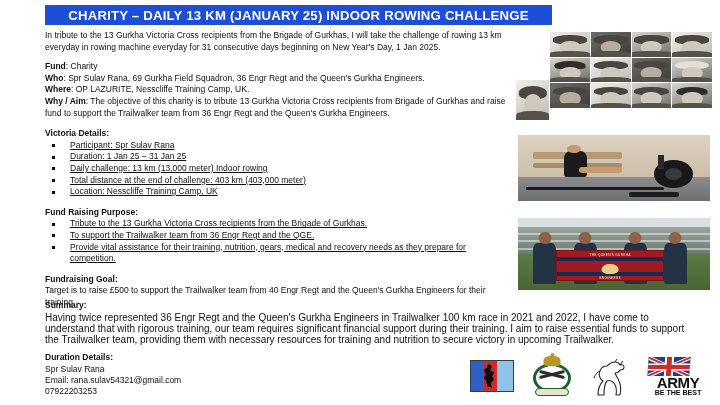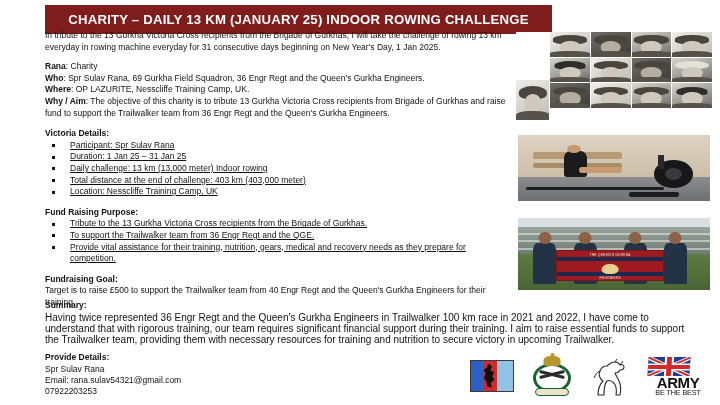--- a/index.html
+++ b/index.html
@@ -22,22 +22,22 @@
     height: 405px;
     background: #ffffff;
   }
 
   
   .title-bar {
     position: absolute;
     left: 45px;
     top: 5px;
     width: 507px;
-    height: 29px;
-    background: #7f1d1d;
+    height: 20px;
+    background: #1d4ed8;
     color: #ffffff;
     font-size: 13.2px;
     font-weight: bold;
     letter-spacing: 0.2px;
     display: flex;
     align-items: center;
     justify-content: center;
     white-space: nowrap;
   }
 
@@ -422,39 +422,39 @@
   #logo-army .word {
     position: absolute; left: 0; top: 18px; width: 72px;
     text-align: center;
     font-size: 15px; font-weight: bold; letter-spacing: -0.4px;
     color: #111111; line-height: 15px;
     font-family: "Liberation Sans", sans-serif;
   }
   #logo-army .tag {
     position: absolute; left: 0; top: 32px; width: 72px;
     text-align: center;
-    font-size: 7.2px; font-weight: normal; letter-spacing: -0.1px;
+    font-size: 7.2px; font-weight: bold; letter-spacing: -0.1px;
     color: #111111; line-height: 8px;
     font-family: "Liberation Sans", sans-serif;
   }
 </style>
 </head>
 <body>
 
 <div class="page">
 
   <div class="title-bar">CHARITY – DAILY 13 KM (JANUARY 25) INDOOR ROWING CHALLENGE</div>
 
   <div class="body-col">
 
     <p class="para">In tribute to the 13 Gurkha Victoria Cross recipients from the Brigade of Gurkhas, I will take the challenge of rowing 13 km everyday in rowing machine everyday for 31 consecutive days beginning on New Year's Day, 1 Jan 2025.</p>
 
     <div>
       <p class="kv">
-        <b>Rana</b><span>: </span><span>Charity</span>
+        <b>Fund</b><span>: </span><span>Charity</span>
       </p>
       <p class="kv">
         <b>Who</b><span>: </span><span>Spr Sulav Rana, 69 Gurkha Field Squadron, 36 Engr Regt and the Queen's Gurkha Engineers.</span>
       </p>
       <p class="kv">
         <b>Where</b><span>: </span><span>OP LAZURITE, Nesscliffe Training Camp, UK.</span>
       </p>
       <p class="kv">
         <b>Why / Aim</b><span>: </span><span>The objective of this charity is to tribute 13 Gurkha Victoria Cross recipients from Brigade of Gurkhas and raise fund to support the Trailwalker team from 36 Engr Regt and the Queen's Gurkha Engineers.</span>
       </p>
@@ -485,21 +485,21 @@
     <p class="sec-head">Fundraising Goal:</p>
     <p class="kv">Target is to raise £500 to support the Trailwalker team from 40 Engr Regt and the Queen's Gurkha Engineers for their training.</p>
   </div>
 
   <div class="sum-col">
     <p class="sec-head">Summary:</p>
     <p class="summary-text">Having twice represented 36 Engr Regt and the Queen's Gurkha Engineers in Trailwalker 100 km race in 2021 and 2022, I have come to understand that with rigorous training, our team requires significant financial support during their training. I aim to raise essential funds to support the Trailwalker team, providing them with necessary resources for training and nutrition to secure victory in upcoming Trailwalker.</p>
   </div>
 
   <div class="contact-col">
-    <p class="sec-head">Provide Details:</p>
+    <p class="sec-head">Duration Details:</p>
     <p class="contact-line">Spr Sulav Rana</p>
     <p class="contact-line">Email: rana.sulav54321@gmail.com</p>
     <p class="contact-line">07922203253</p>
   </div>
 
   <div class="photo" id="vc-collage">
     <div class="vc-cell vc-solo light">
       <div class="bg"></div>
       <div class="hat"></div>
       <div class="face"></div>

